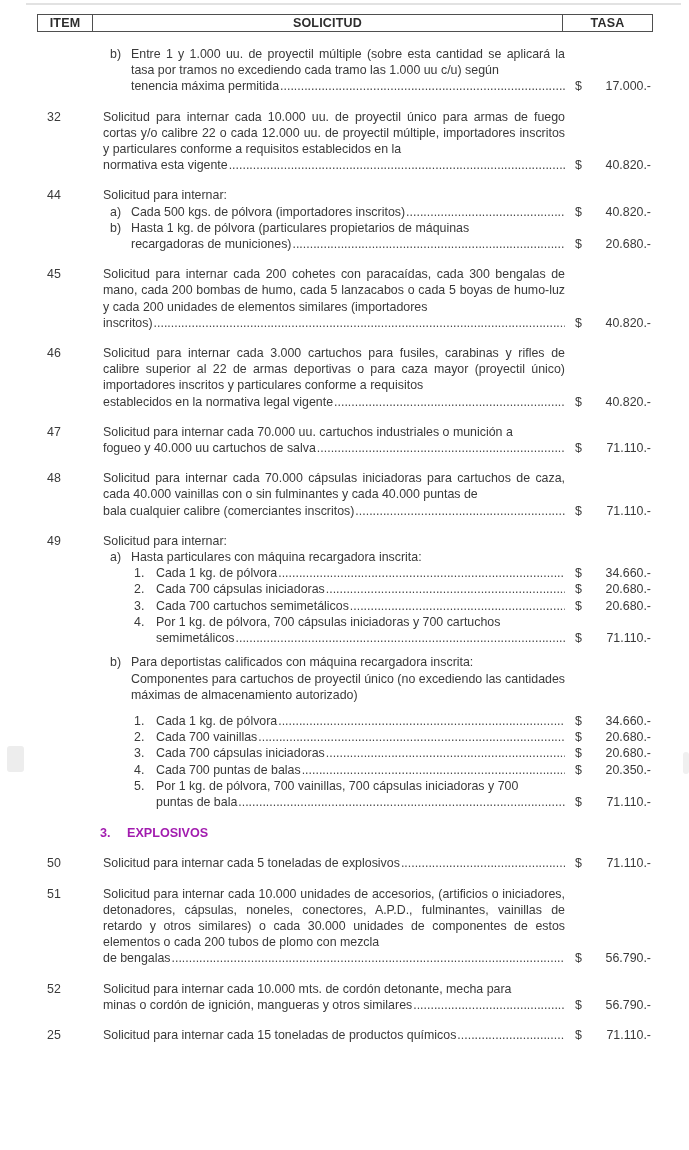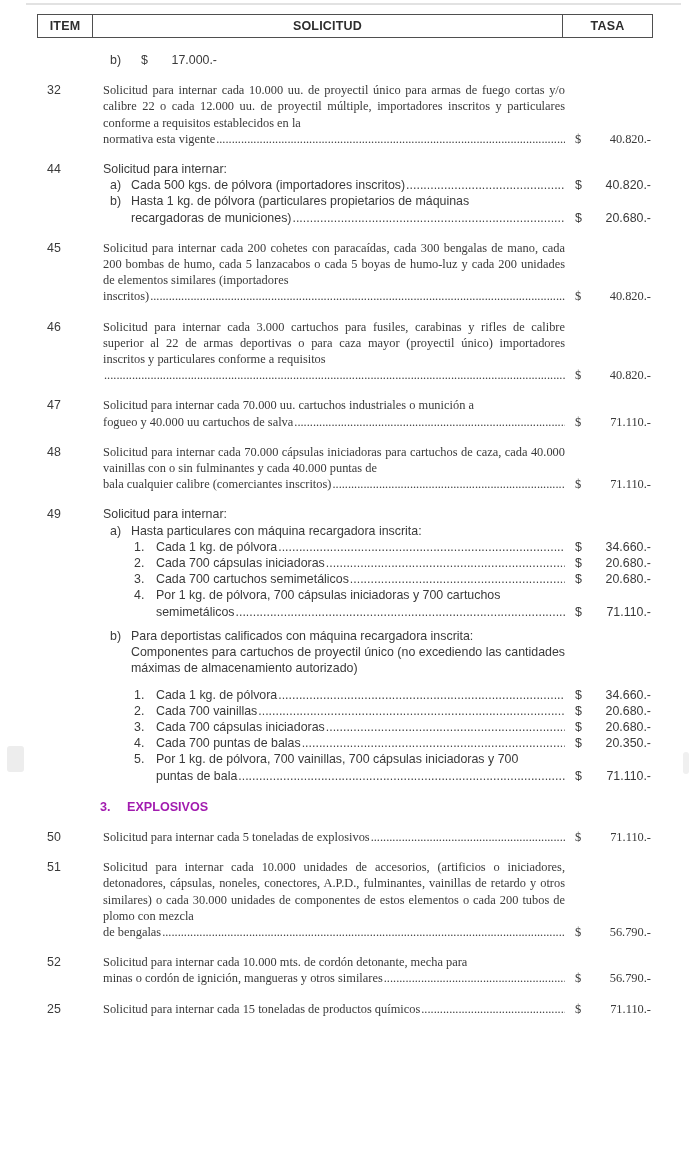--- a/index.html
+++ b/index.html
@@ -8,35 +8,35 @@
     width:689px;height:1150px;
     background:#ffffff;
     font-family:"Liberation Sans","DejaVu Sans",sans-serif;
     font-size:12.4px;line-height:16.2px;color:#3a3a3a;
     overflow:hidden;
   }
   .topline{height:2px;background:#e2e2e2;margin:3px 8px 0 26px;}
   
   .ftable{
     display:flex;margin:9px 36px 0 37px;
-    border:1.6px solid #4f4f4f;height:24px;box-sizing:border-box;
+    border:1.6px solid #4f4f4f;height:18px;box-sizing:border-box;
   }
   .fcell{
     display:flex;align-items:center;justify-content:center;
     font-weight:700;font-size:12.5px;color:#2d2d2d;letter-spacing:.2px;
   }
   .fcell.item{width:55px;border-right:1.4px solid #4f4f4f;box-sizing:border-box;}
   .fcell.sol{flex:1;border-right:1.4px solid #4f4f4f;box-sizing:border-box;}
   .fcell.tasa{width:89px;box-sizing:border-box;}
   
   .content{margin:0 36px 0 37px;}
   .row{display:flex;margin-top:14px;}
   .numcol{width:66px;box-sizing:border-box;padding-left:10px;flex:none;}
   .rcontent{flex:1;min-width:0;}
-  .main{display:flex;font-family:Liberation Serif, serif;}
+  .main{display:flex;}
   .txt{flex:1;min-width:0;}
   .body{text-align:justify;}
   .mr{margin-right:88px;}
   .lrow{display:flex;align-items:baseline;}
   .ltext{white-space:nowrap;flex:none;}
   .lead{flex:1;overflow:hidden;white-space:nowrap;margin-left:1px;color:#444;}
   .lead::after{content:"......................................................................................................................................................................................";}
   .pricecol{
     width:88px;flex:none;box-sizing:border-box;
     display:flex;justify-content:space-between;
@@ -72,20 +72,27 @@
     <div class="fcell tasa">TASA</div>
   </div>
 
   <div class="content">
 
     <div class="row">
       <div class="numcol"></div>
       <div class="rcontent">
         <div class="subrow">
           <span class="submark">b)</span>
+          <div class="txt">
+            <div class="body">Entre 1 y 1.000 uu. de proyectil múltiple (sobre esta cantidad se aplicará la tasa por tramos no excediendo cada tramo las 1.000 uu c/u) según</div>
+            <div class="lrow">
+              <span class="ltext">tenencia máxima permitida</span>
+              <span class="lead"></span>
+            </div>
+          </div>
           <div class="pricecol">
             <span>$</span>
             <span>17.000.-</span>
           </div>
         </div>
       </div>
     </div>
 
     <div class="row">
       <div class="numcol">32</div>
@@ -154,20 +161,21 @@
         </div>
       </div>
     </div>
 
     <div class="row">
       <div class="numcol">46</div>
       <div class="rcontent main">
         <div class="txt">
           <div class="body">Solicitud para internar cada 3.000 cartuchos para fusiles, carabinas y rifles de calibre superior al 22 de armas deportivas o para caza mayor (proyectil único) importadores inscritos y particulares conforme a requisitos</div>
           <div class="lrow">
+            <span class="ltext">establecidos en la normativa legal vigente</span>
             <span class="lead"></span>
           </div>
         </div>
         <div class="pricecol">
           <span>$</span>
           <span>40.820.-</span>
         </div>
       </div>
     </div>
 

